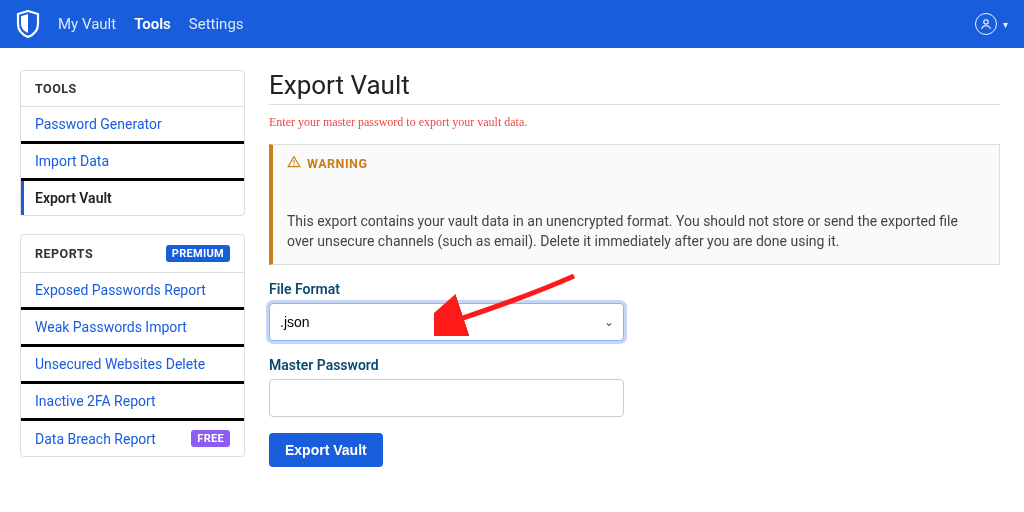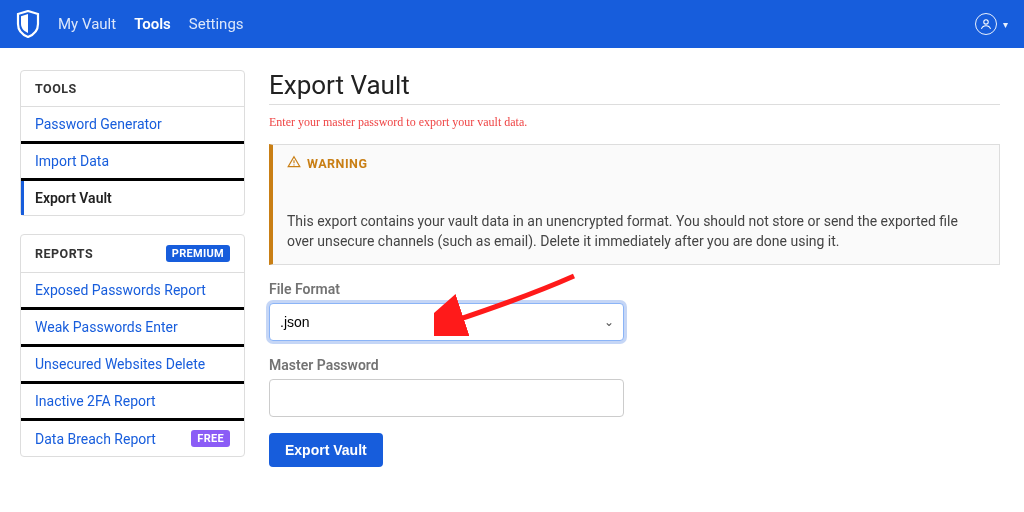--- a/index.html
+++ b/index.html
@@ -118,21 +118,21 @@
       letter-spacing: .5px;
       display: flex;
       align-items: center;
       gap: 6px;
       margin-bottom: 20px;
     }
     .alert-body { color: #444; font-size: 14px; line-height: 1.45; margin-top: 39px; }
     .form-label {
       font-weight: 600;
       font-size: 14px;
-      color: #737373;
+      color: #0c4a6e;
       margin-bottom: 6px;
       display: block;
     }
     .select-wrap {
       position: relative;
       width: 355px;
       margin-bottom: 16px;
     }
     .form-select, .form-input {
       width: 355px;
@@ -224,21 +224,21 @@
 
     <div class="side-group">
       <div class="side-group-header">
         <span>REPORTS</span>
         <span class="badge badge-premium">PREMIUM</span>
       </div>
       <div class="side-item">
         <span>Exposed Passwords Report</span>
       </div>
       <div class="side-item">
-        <span>Weak Passwords Enter</span>
+        <span>Weak Passwords Import</span>
       </div>
       <div class="side-item">
         <span>Unsecured Websites Delete</span>
       </div>
       <div class="side-item">
         <span>Inactive 2FA Report</span>
       </div>
       <div class="side-item">
         <span>Data Breach Report</span>
         <span class="badge badge-free">FREE</span>

